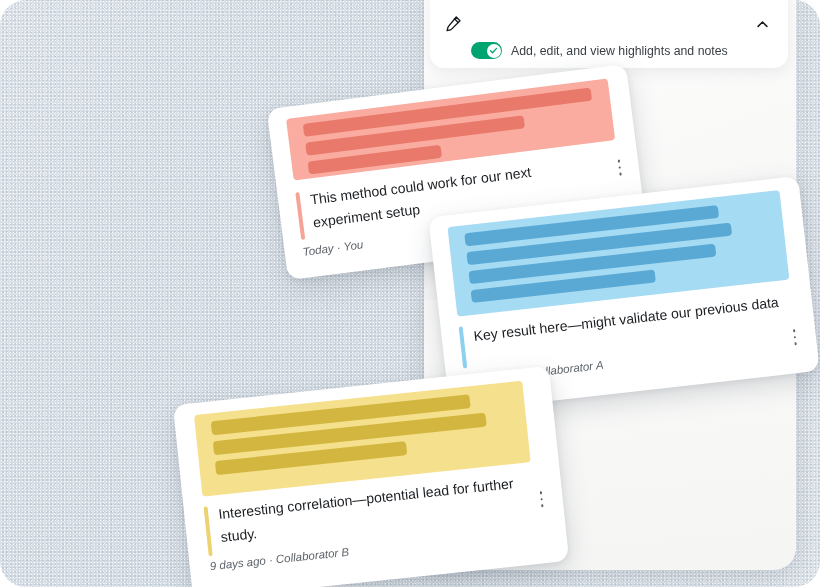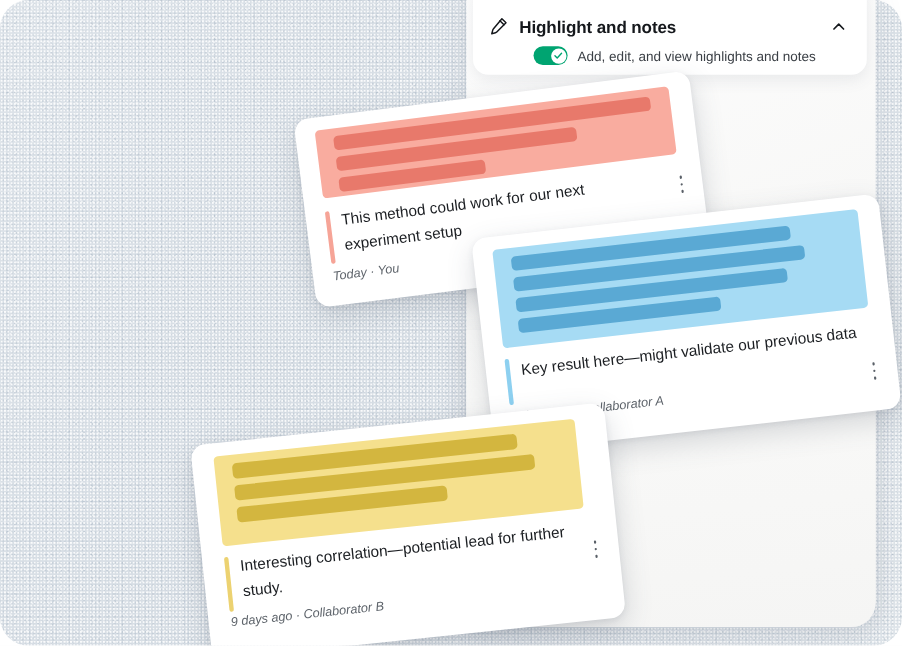--- a/index.html
+++ b/index.html
@@ -90,21 +90,21 @@
   .chevron-btn {
     position: absolute;
     right: 16px;
     top: 30px;
     width: 20px; height: 20px;
     display: flex; align-items: center; justify-content: center;
     cursor: pointer;
   }
   .sub-row {
     position: absolute;
-    left: 55px;
+    left: 41px;
     top: 58px;
     display: flex;
     align-items: center;
     gap: 9px;
   }
   .toggle {
     width: 31px; height: 17px;
     border-radius: 9px;
     background: #00a471;
     position: relative;
@@ -245,21 +245,20 @@
 
   <div class="header-card">
 
     <div class="header-row">
       <span class="pen-icon">
         <svg width="19" height="19" viewBox="0 0 24 24" fill="none" stroke="#15181c" stroke-width="1.7" stroke-linecap="round" stroke-linejoin="round">
           <path d="M15.5 3.8 20.2 8.5 9.6 19.1a3.3 3.3 0 0 1-1.5.87l-4.2 1.1 1.1-4.2a3.3 3.3 0 0 1 .87-1.5z"></path>
           <path d="M13.2 6.1 17.9 10.8"></path>
         </svg>
       </span>
-      <span class="header-title">Highlight and notes</span>
     </div>
 
     <div class="chevron-btn">
       <svg width="15" height="15" viewBox="0 0 24 24" fill="none" stroke="#15181c" stroke-width="2.4" stroke-linecap="round" stroke-linejoin="round">
         <polyline points="5,15 12,8 19,15"></polyline>
       </svg>
     </div>
 
     <div class="sub-row">
       <div class="toggle">

